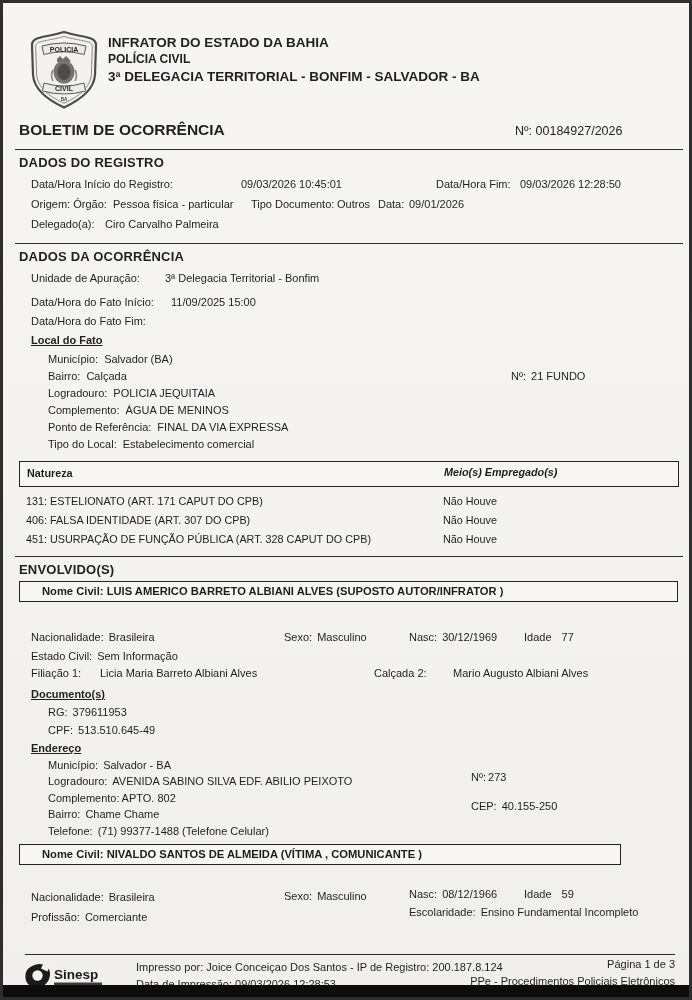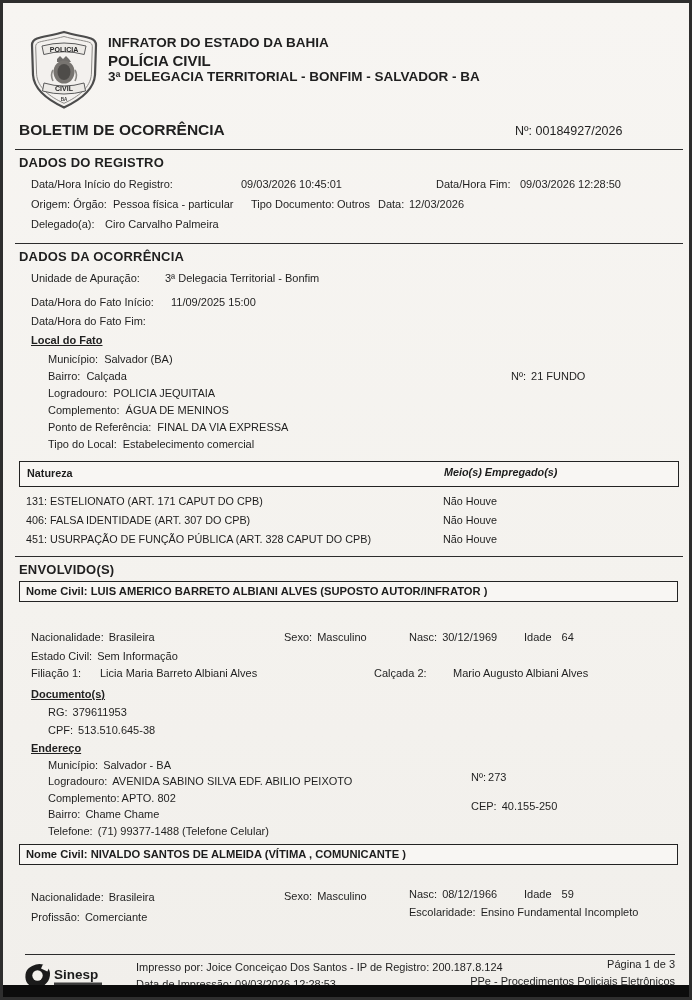--- a/index.html
+++ b/index.html
@@ -22,21 +22,21 @@
   .center { left:0; width:100%; text-align:left;padding-left:16px; }
   .h { font-size:13px; font-weight:700; letter-spacing:.2px; }
   .rule { position:absolute; height:0; border-top:1.6px solid #2c2c2c; }
   .g2 { margin-left:2px; } .g5 { margin-left:5px; } .g6 { margin-left:6px; }
   .g10 { margin-left:10px; }
   .boxed {
     position:absolute; box-sizing:border-box;
     border:1.5px solid #232323; background:#f8f6f3;
   }
   .namebox {
-    font-weight:700; font-size:11.2px; line-height:19px; padding-left:6px;
+    font-weight:700; font-size:11.2px; line-height:19px; padding-left:22px;
     white-space:nowrap; overflow:hidden;
   }
   #natureza-table { position:absolute; left:16px; top:458px; width:660px; }
   #natureza-head { position:relative; box-sizing:border-box; height:26px;
     border:1.5px solid #232323; background:#f8f6f3; }
   .nat-row { position:relative; height:19px; }
   .nat-c1 { position:absolute; left:7px; top:0; white-space:nowrap; font-size:10.8px; }
   .nat-c2 { position:absolute; left:424px; top:0; white-space:nowrap; font-size:10.8px; }
   #bottom-bar { position:absolute; left:0; right:0; bottom:0; height:12px; background:#0c0c0c; }
   .foot { font-size:11px; }
@@ -54,41 +54,41 @@
     <path d="M30 30 L33 27 L36 30 L39 27 L42 30 L44 33 L30 33 Z" fill="#6f6d6a"></path>
     <ellipse cx="37" cy="43" rx="10.5" ry="11.5" fill="#777470"></ellipse>
     <ellipse cx="37" cy="43" rx="6.5" ry="8" fill="#4e4c49"></ellipse>
     <path d="M26 41 Q23 46 26 52 M48 41 Q51 46 48 52" stroke="#8a8884" stroke-width="1.6" fill="none"></path>
     <path d="M17 54 Q37 60 57 54 L58.5 62 Q37 68 15.5 62 Z" fill="#eceae6" stroke="#5a5a5a" stroke-width="1"></path>
     <text x="37" y="62.3" font-size="7" font-weight="bold" text-anchor="middle" fill="#262626">CIVIL</text>
     <text x="37" y="71.5" font-size="4.6" font-weight="bold" text-anchor="middle" fill="#3a3a3a">BA</text>
   </svg>
 
   <div class="t b" style="left:105px; top:32px; font-size:13.5px">INFRATOR DO ESTADO DA BAHIA</div>
-  <div class="t b" style="left:105px; top:49px; font-size:15px">POLÍCIA CIVIL</div>
+  <div class="t b" style="left:105px; top:49px; font-size:12px">POLÍCIA CIVIL</div>
   <div class="t b" style="left:105px; top:66px; font-size:13.5px">3ª DELEGACIA TERRITORIAL - BONFIM - SALVADOR - BA</div>
 
   <div class="t b center" style="top:118px; font-size:15.5px">BOLETIM DE OCORRÊNCIA</div>
   <div class="t" style="left:512px; top:121px; font-size:12.5px">Nº: 00184927/2026</div>
 
   <div class="rule" style="left:12px; top:146px; width:668px"></div>
 
   <div class="t h center" style="top:152px">DADOS DO REGISTRO</div>
 
   <span class="t" style="left:28px;  top:175px">Data/Hora Início do Registro:</span>
   <span class="t" style="left:238px; top:175px">09/03/2026 10:45:01</span>
   <span class="t" style="left:433px; top:175px">Data/Hora Fim:</span>
   <span class="t" style="left:517px; top:175px">09/03/2026 12:28:50</span>
 
   <span class="t" style="left:28px;  top:195px">Origem: Órgão:</span>
   <span class="t" style="left:110px; top:195px">Pessoa física - particular</span>
   <span class="t" style="left:248px; top:195px">Tipo Documento:</span>
   <span class="t" style="left:334px; top:195px">Outros</span>
   <span class="t" style="left:375px; top:195px">Data:</span>
-  <span class="t" style="left:406px; top:195px">12/03/2026</span>
+  <span class="t" style="left:406px; top:195px">09/01/2026</span>
 
   <span class="t" style="left:28px;  top:215px">Delegado(a):</span>
   <span class="t" style="left:102px; top:215px">Ciro Carvalho Palmeira</span>
 
   <div class="rule" style="left:12px; top:240px; width:668px"></div>
 
   <div class="t h center" style="top:246px">DADOS DA OCORRÊNCIA</div>
 
   <span class="t" style="left:28px;  top:269px">Unidade de Apuração:</span>
   <span class="t" style="left:162px; top:269px">3ª Delegacia Territorial - Bonfim</span>
@@ -151,36 +151,36 @@
   <div class="t" style="left:28px; top:628px">
     <span>Nacionalidade:</span><span class="g5">Brasileira</span>
   </div>
   <div class="t" style="left:281px; top:628px">
     <span>Sexo:</span><span class="g5">Masculino</span>
   </div>
   <div class="t" style="left:406px; top:628px">
     <span>Nasc:</span><span class="g5">30/12/1969</span>
   </div>
   <div class="t" style="left:521px; top:628px">
-    <span>Idade</span><span class="g10">64</span>
+    <span>Idade</span><span class="g10">77</span>
   </div>
   <div class="t" style="left:28px; top:647px">
     <span>Estado Civil:</span><span class="g5">Sem Informação</span>
   </div>
   <span class="t" style="left:28px;  top:664px">Filiação 1:</span>
   <span class="t" style="left:97px;  top:664px">Licia Maria Barreto Albiani Alves</span>
   <span class="t" style="left:371px; top:664px">Calçada 2:</span>
   <span class="t" style="left:450px; top:664px">Mario Augusto Albiani Alves</span>
 
   <div class="t bu" style="left:28px; top:685px">Documento(s)</div>
   <div class="t" style="left:45px; top:703px">
     <span>RG:</span><span class="g5">379611953</span>
   </div>
   <div class="t" style="left:45px; top:721px">
-    <span>CPF:</span><span class="g5">513.510.645-38</span>
+    <span>CPF:</span><span class="g5">513.510.645-49</span>
   </div>
 
   <div class="t bu" style="left:28px; top:739px">Endereço</div>
   <div class="t" style="left:45px; top:756px">
     <span>Município:</span><span class="g5">Salvador - BA</span>
   </div>
   <div class="t" style="left:45px; top:772px">
     <span>Logradouro:</span><span class="g5">AVENIDA SABINO SILVA EDF. ABILIO PEIXOTO</span>
   </div>
   <div class="t" style="left:468px; top:768px">
@@ -192,21 +192,21 @@
   <div class="t" style="left:45px; top:805px">
     <span>Bairro:</span><span class="g5">Chame Chame</span>
   </div>
   <div class="t" style="left:468px; top:797px">
     <span>CEP:</span><span class="g5">40.155-250</span>
   </div>
   <div class="t" style="left:45px; top:822px">
     <span>Telefone:</span><span class="g5">(71) 99377-1488 (Telefone Celular)</span>
   </div>
 
-  <div class="boxed namebox" style="left:16px; top:841px; width:659px; height:21px">Nome Civil: NIVALDO SANTOS DE ALMEIDA (VÍTIMA , COMUNICANTE )</div>
+  <div class="boxed namebox" style="left:16px; top:841px; width:602px; height:21px">Nome Civil: NIVALDO SANTOS DE ALMEIDA (VÍTIMA , COMUNICANTE )</div>
 
   <div class="t" style="left:28px; top:888px">
     <span>Nacionalidade:</span><span class="g5">Brasileira</span>
   </div>
   <div class="t" style="left:281px; top:887px">
     <span>Sexo:</span><span class="g5">Masculino</span>
   </div>
   <div class="t" style="left:406px; top:885px">
     <span>Nasc:</span><span class="g5">08/12/1966</span>
   </div>

